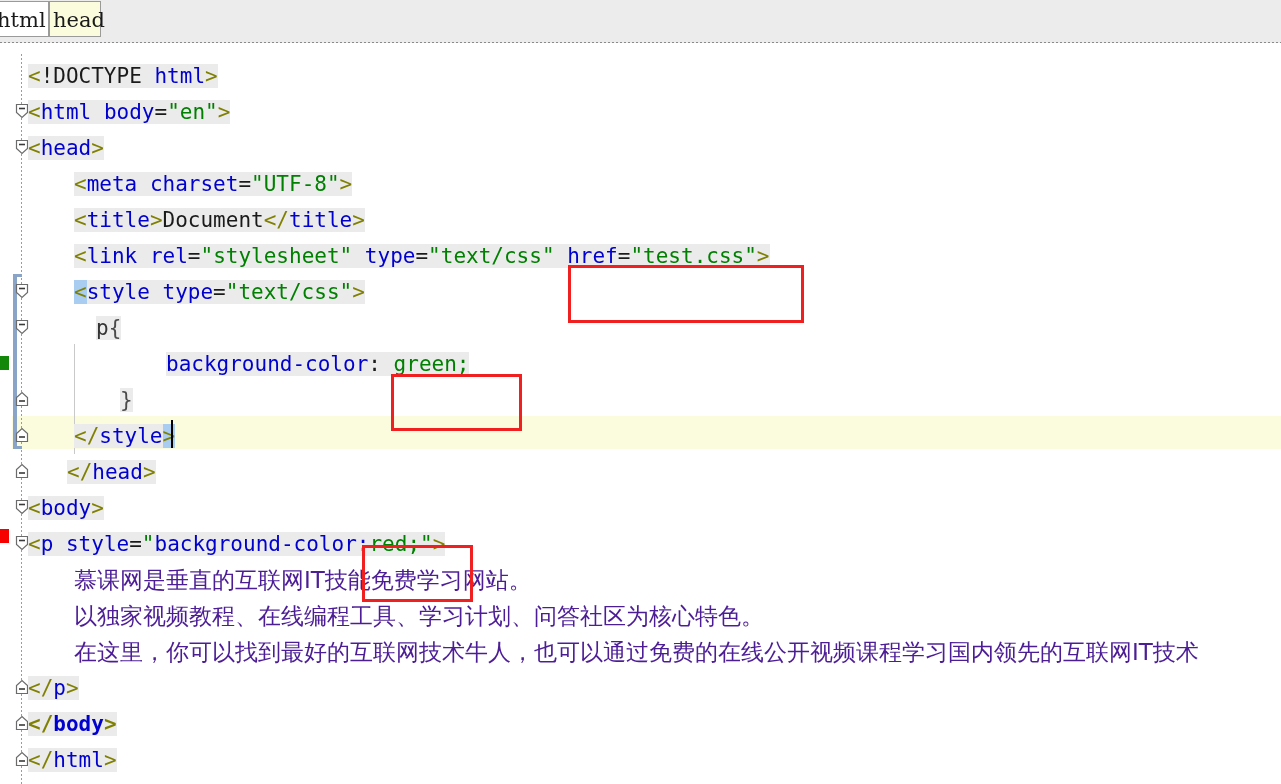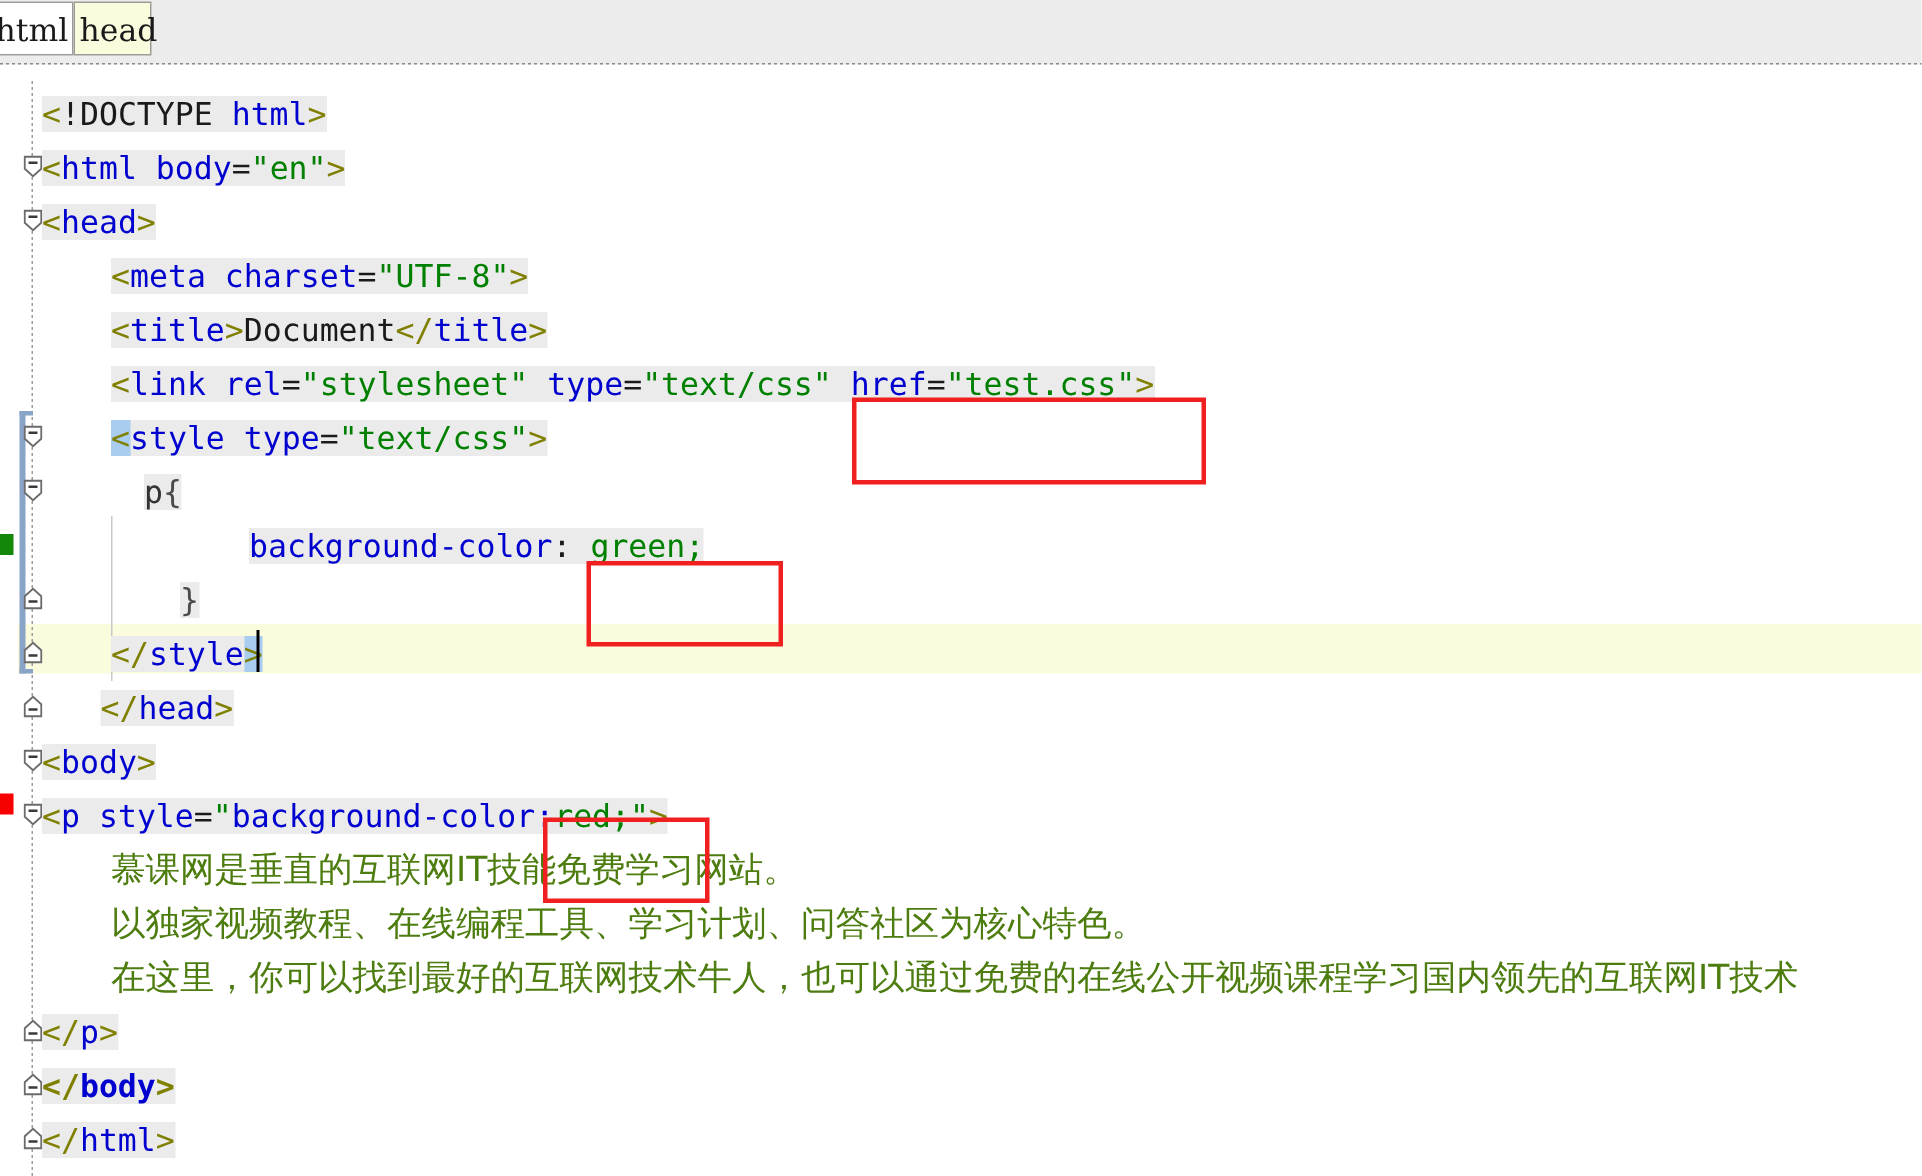--- a/index.html
+++ b/index.html
@@ -164,21 +164,21 @@
   .sel  { color: #333333; }            
   .match-brace {
     background: #a8cdf0;
     color: #808000;
   }
 
   
   .cn {
     font-family: "DejaVu Sans", "Liberation Sans", sans-serif;
     font-size: 23px;
-    color: #4d7c0f;
+    color: #4c1d95;
     background: transparent;
   }
 
   
   #caret {
     position: absolute;
     left: 171px;
     top: 366px;
     width: 2px;
     height: 28px;

